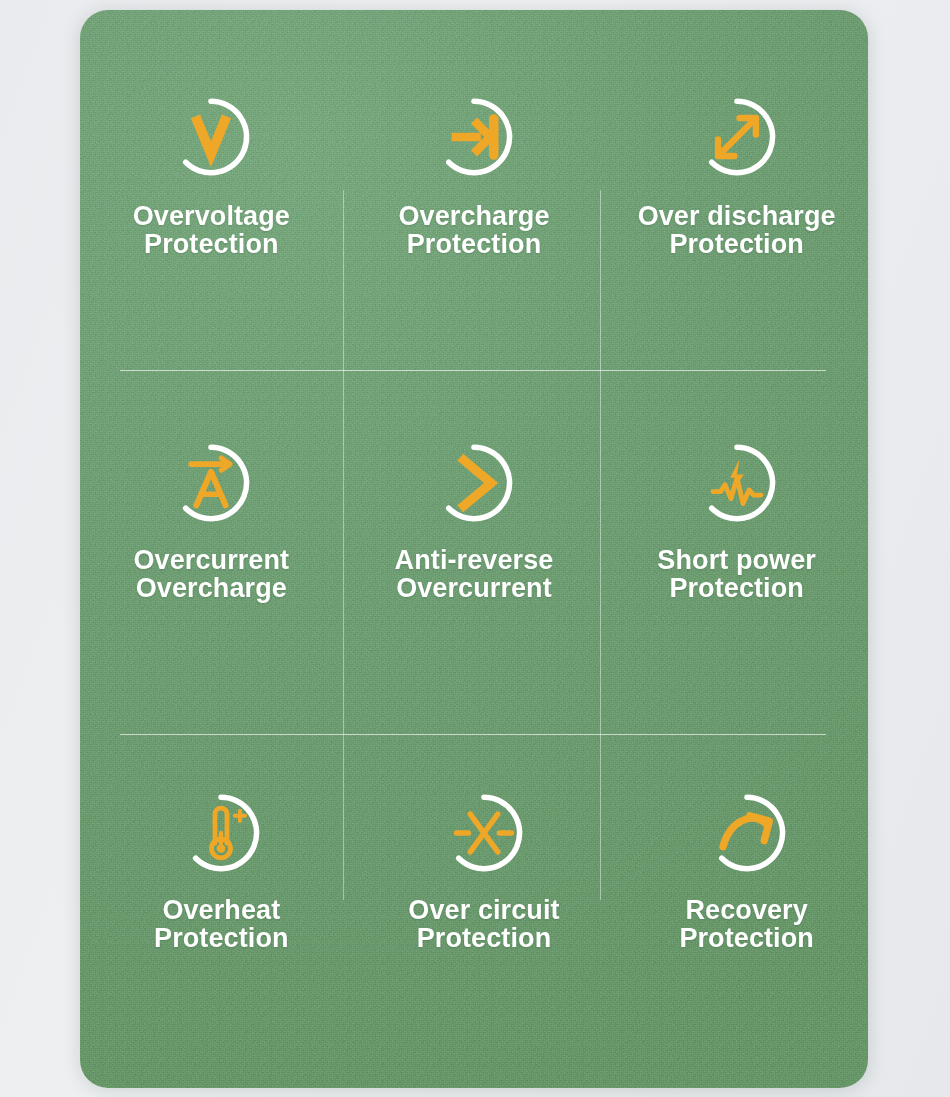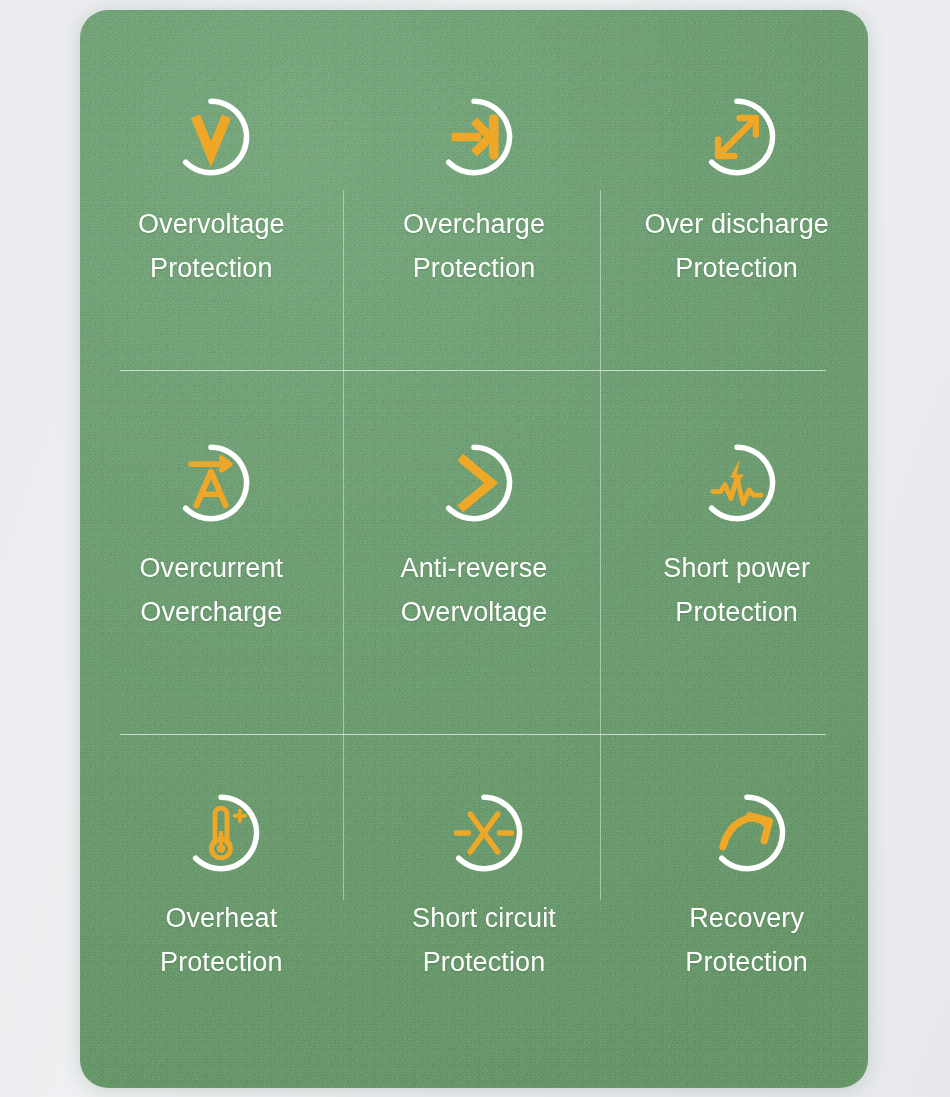--- a/index.html
+++ b/index.html
@@ -90,22 +90,22 @@
     height: 86px;
     display: block;
     margin-bottom: 22px;
   }
   .feature-grid > .feature-cell:nth-child(n+4):nth-child(-n+6) .feature-icon { margin-bottom: 20px; }
   .feature-grid > .feature-cell:nth-child(n+7) .feature-icon { margin-bottom: 20px; }
 
   .feature-label {
     color: #ffffff;
     font-size: 27px;
-    line-height: 44px;
-    font-weight: 400;
+    line-height: 28px;
+    font-weight: 700;
     text-align: center;
     letter-spacing: .1px;
     white-space: pre-line;
     text-shadow: 0 1px 2px rgba(40, 70, 45, .22);
   }
 
   
   .divider {
     position: absolute;
     background: rgba(255, 255, 255, .62);
@@ -171,21 +171,21 @@
         <div class="feature-label">Overcurrent
 Overcharge</div>
       </div>
 
       <div class="feature-cell">
         <svg class="feature-icon" viewBox="0 0 100 100">
           <path d="M50 8.5 A41.5 41.5 0 1 1 20.6 79.4" fill="none" stroke="#FFFFFF" stroke-width="6.4" stroke-linecap="round"></path>
           <path d="M34 20 L70 50 L34 80" fill="none" stroke="#EFA728" stroke-width="10.5" stroke-linejoin="miter" stroke-linecap="butt"></path>
         </svg>
         <div class="feature-label">Anti-reverse
-Overvoltage</div>
+Overcurrent</div>
       </div>
 
       <div class="feature-cell">
         <svg class="feature-icon" viewBox="0 0 100 100">
           <path d="M50 8.5 A41.5 41.5 0 1 1 20.6 79.4" fill="none" stroke="#FFFFFF" stroke-width="6.4" stroke-linecap="round"></path>
           <path d="M53 22 L42 44 L50 44 L45 60 L58 40 L50 40 Z" fill="#EFA728"></path>
           <path d="M22 60 L31 60 L36 52 L43 68 L50 44 L57 74 L64 58 L69 64 L78 64" fill="none" stroke="#EFA728" stroke-width="5.6" stroke-linejoin="round" stroke-linecap="round"></path>
         </svg>
         <div class="feature-label">Short power
 Protection</div>
@@ -205,21 +205,21 @@
       </div>
 
       <div class="feature-cell">
         <svg class="feature-icon" viewBox="0 0 100 100">
           <path d="M50 8.5 A41.5 41.5 0 1 1 20.6 79.4" fill="none" stroke="#FFFFFF" stroke-width="6.4" stroke-linecap="round"></path>
           <path d="M34 28 L66 72" fill="none" stroke="#EFA728" stroke-width="6.4" stroke-linecap="round"></path>
           <path d="M66 28 L34 72" fill="none" stroke="#EFA728" stroke-width="6.4" stroke-linecap="round"></path>
           <path d="M18 50 H32" fill="none" stroke="#EFA728" stroke-width="6.4" stroke-linecap="round"></path>
           <path d="M68 50 H82" fill="none" stroke="#EFA728" stroke-width="6.4" stroke-linecap="round"></path>
         </svg>
-        <div class="feature-label">Short circuit
+        <div class="feature-label">Over circuit
 Protection</div>
       </div>
 
       <div class="feature-cell">
         <svg class="feature-icon" viewBox="0 0 100 100">
           <path d="M50 8.5 A41.5 41.5 0 1 1 20.6 79.4" fill="none" stroke="#FFFFFF" stroke-width="6.4" stroke-linecap="round"></path>
           <path d="M22 66 C30 36 56 24 73 40" fill="none" stroke="#EFA728" stroke-width="8.5" stroke-linecap="round"></path>
           <path d="M53 30 L76 36 L70 59" fill="none" stroke="#EFA728" stroke-width="8.5" stroke-linejoin="round" stroke-linecap="round"></path>
         </svg>
         <div class="feature-label">Recovery

